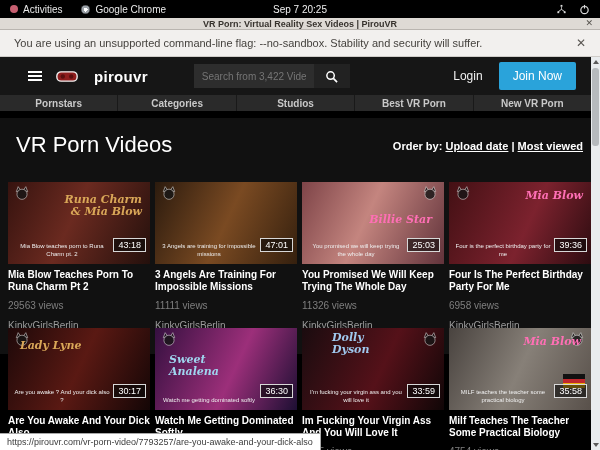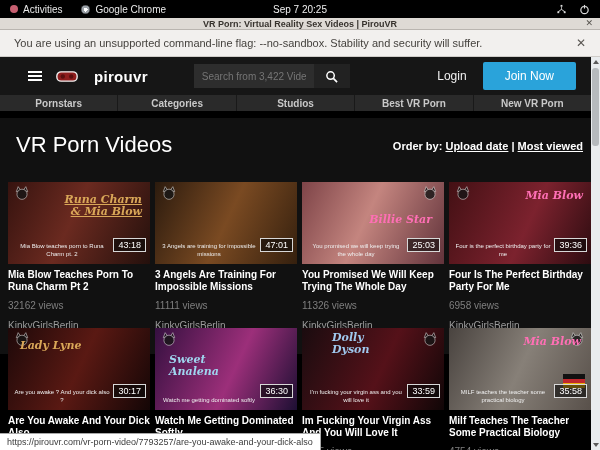--- a/index.html
+++ b/index.html
@@ -37,21 +37,21 @@
   .hamburger i { height:2px; background:#fff; display:block; }
   .logo { display:flex; align-items:center; gap:16px; margin-left:14px; cursor:pointer; }
   .logo-text { color:#fff; font-weight:bold; font-size:15px; letter-spacing:.3px; }
   .searchwrap { display:flex; margin-left:46px; }
   .searchwrap input { width:120px; height:24px; background:#2d2d2d; border:none; outline:none;
     color:#9a9a9a; font-size:10px; padding:0 8px; font-family:"Liberation Sans",sans-serif; }
   .searchbtn { width:36px; height:24px; background:#222; border:none; display:flex;
     align-items:center; justify-content:center; cursor:pointer; }
   .login { margin-left:auto; color:#f0f0f0; font-size:12px; cursor:pointer; }
   .joinbtn { margin-left:16px; background:#2aa3da; color:#fff; font-size:12px; border:none;
-    padding:7px 22px; border-radius:2px; cursor:pointer; font-family:"Liberation Sans",sans-serif; }
+    padding:7px 14px; border-radius:2px; cursor:pointer; font-family:"Liberation Sans",sans-serif; }
 
   
   .nav { position:absolute; left:0; top:95px; width:591px; height:16px; background:#2a2a2a; display:flex; }
   .nav a { flex:1; display:flex; align-items:center; justify-content:center; color:#c9c9c9;
     font-size:10px; font-weight:bold; text-decoration:none; border-left:1px solid #191919; cursor:pointer; }
   .nav a:first-child { border-left:none; }
 
   
   .content { position:absolute; left:0; top:118px; width:591px; height:236px; background:#111; }
   .pagetitle { position:absolute; left:16px; top:14px; color:#fff; font-size:22px; font-weight:400; }
@@ -210,26 +210,26 @@
 
     <div class="card">
       <div class="thumb t1">
         <span class="wm wm-tl">
           <svg width="16" height="14" viewBox="0 0 24 22">
               <polygon class="catline" points="3,9 6,1 10,7"></polygon>
               <polygon class="catline" points="21,9 18,1 14,7"></polygon>
               <circle class="catline" cx="12" cy="13" r="8"></circle>
             </svg>
         </span>
-        <span class="ovl" style="color: rgb(217, 167, 88); text-decoration: underline;">Runa Charm &amp; Mia Blow</span>
+        <span class="ovl" style="color: rgb(217, 167, 88);">Runa Charm &amp; Mia Blow</span>
         <span class="cap">Mia Blow teaches porn to Runa Charm pt. 2</span>
         <span class="dur">43:18</span>
       </div>
       <div class="vtitle">Mia Blow Teaches Porn To Runa Charm Pt 2</div>
-      <div class="views">32162 views</div>
+      <div class="views">29563 views</div>
       <div class="studio">KinkyGirlsBerlin</div>
     </div>
 
     <div class="card">
       <div class="thumb t2">
         <span class="wm wm-tl">
           <svg width="16" height="14" viewBox="0 0 24 22">
               <polygon class="catline" points="3,9 6,1 10,7"></polygon>
               <polygon class="catline" points="21,9 18,1 14,7"></polygon>
               <circle class="catline" cx="12" cy="13" r="8"></circle>

